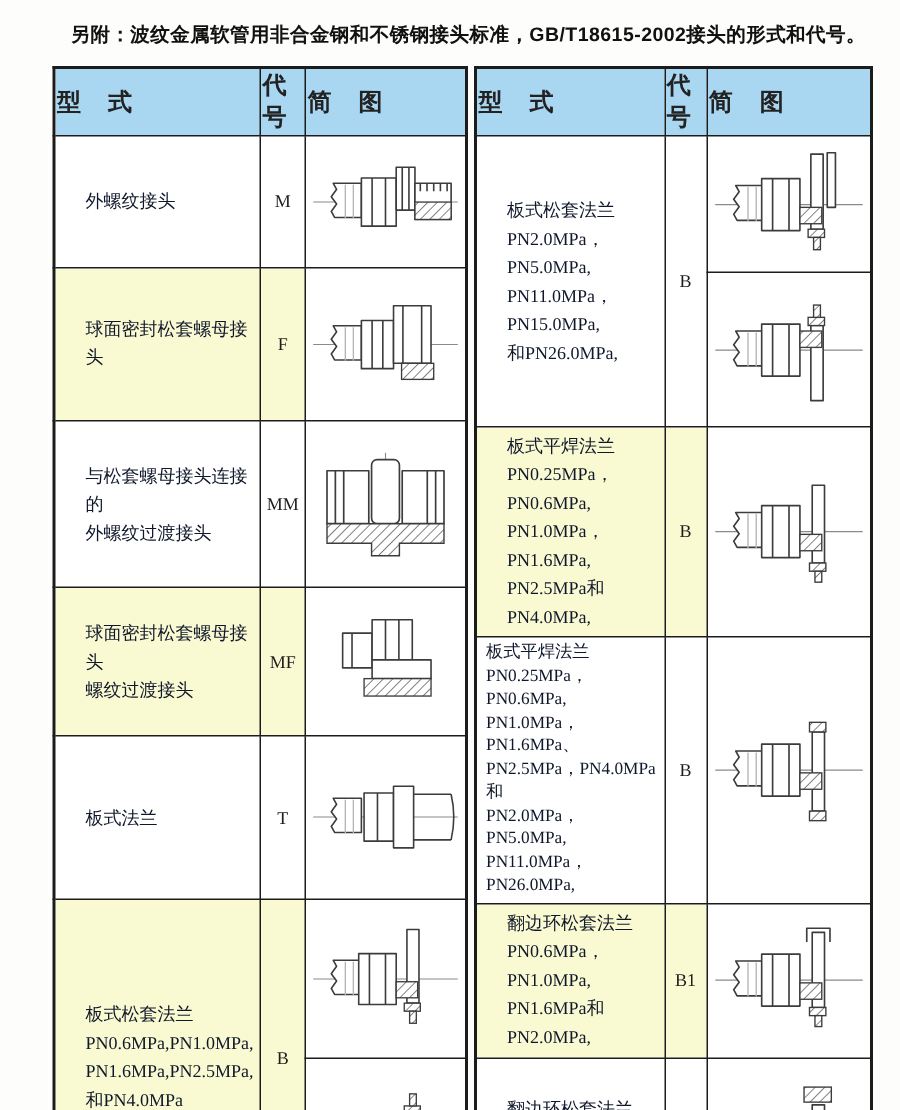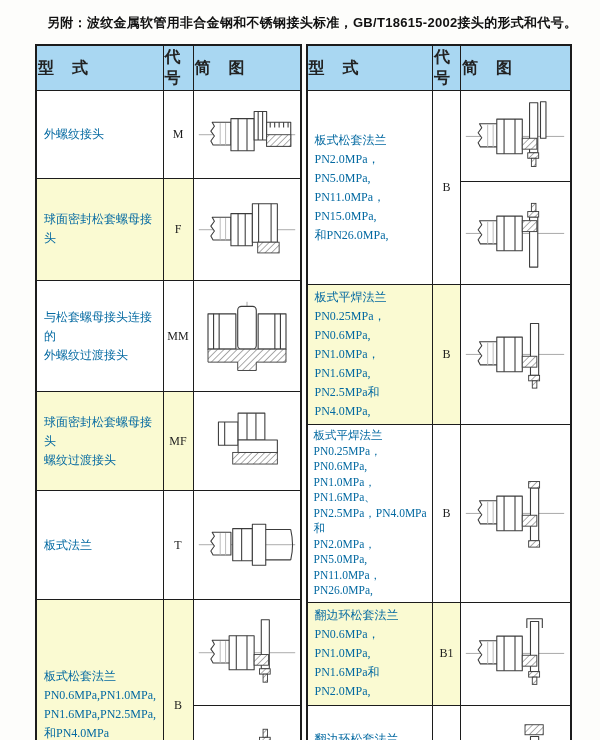--- a/index.html
+++ b/index.html
@@ -18,22 +18,22 @@
   }
   .tables{display:flex;gap:4px;margin-left:35px;}
   table.t{border-collapse:collapse;table-layout:fixed;border:2px solid var(--border);background:#fff;}
   .t th,.t td{border:1px solid var(--border);overflow:hidden;}
   .t thead th{
     background:var(--header-bg);
     font-size:16px;font-weight:bold;color:#222;
     height:20px;text-align:left;letter-spacing:1px;
   }
   td.type{
-    font-size:12px;color:#0369a1;line-height:19px;
-    padding:3px 4px 3px 7px;white-space:pre-line;vertical-align:middle;
+    font-size:12px;color:#0f172a;line-height:19px;
+    padding:3px 4px 3px 20px;white-space:pre-line;vertical-align:middle;
     text-align:left;
   }
   td.type.tight{font-size:11.5px;line-height:15.5px;padding-left:6px;}
   td.code{
     text-align:center;vertical-align:middle;
     font-size:12px;color:#1e1e1e;
   }
   td.hl{background:var(--highlight-bg);}
   td.diag{text-align:center;vertical-align:middle;padding:1px;background:#fff;}
   td.diag svg{display:inline-block;vertical-align:middle;}

